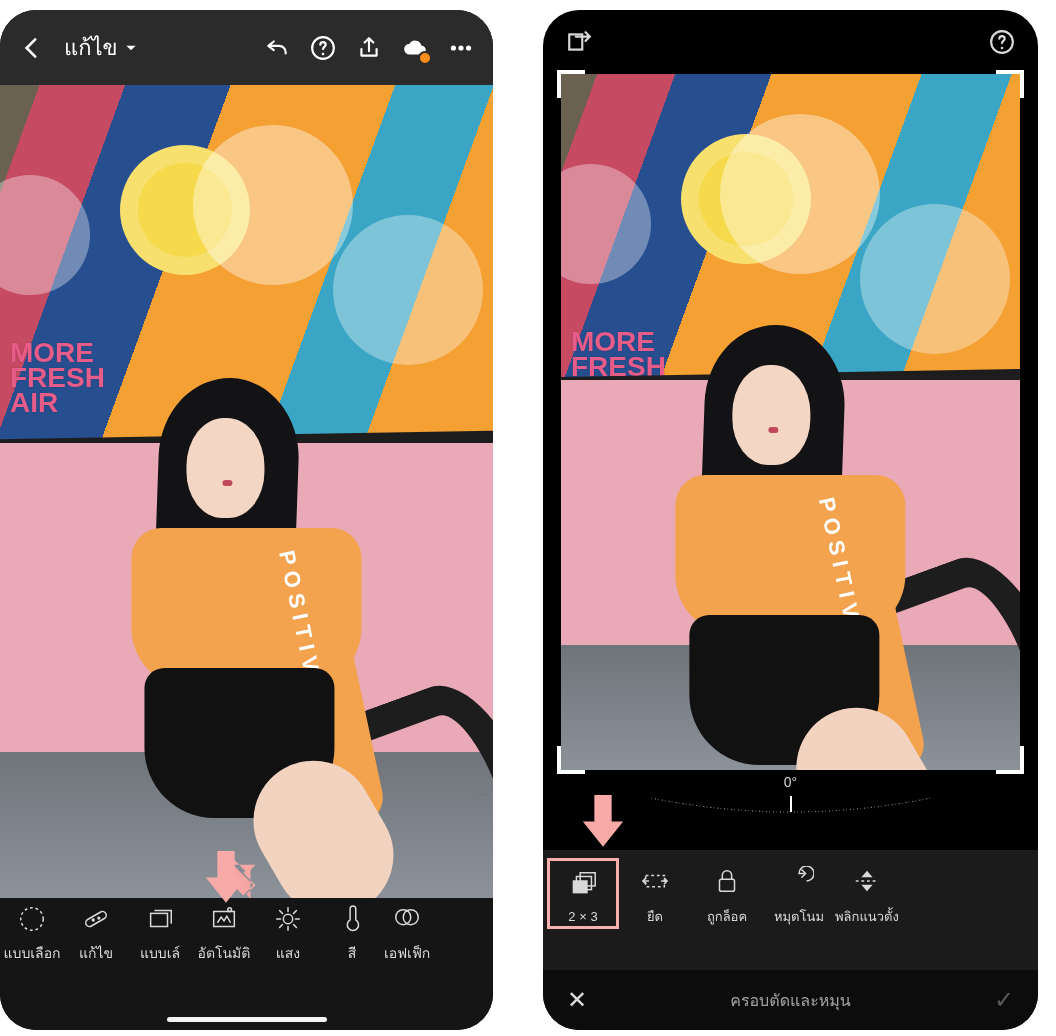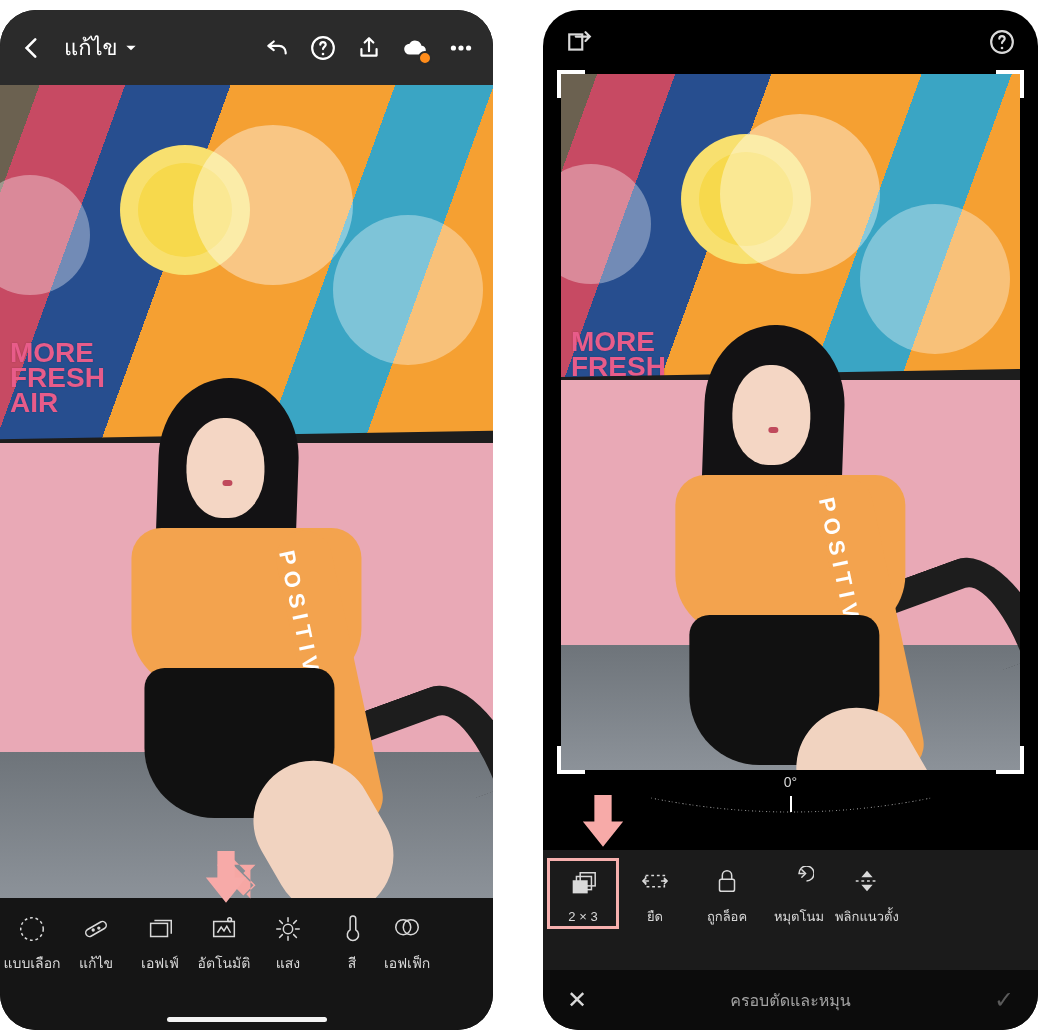--- a/index.html
+++ b/index.html
@@ -37,21 +37,21 @@
   
   .l-header{position:absolute;top:0;left:0;right:0;height:75px;background:#2b2b2b;display:flex;align-items:center;padding:0 18px;gap:18px;z-index:5}
   .l-header .title-wrap{display:flex;align-items:center;gap:6px;flex:1}
   .l-header .title{color:#fff;font-size:22px}
   .hicn{width:28px;height:28px;color:#fff;display:flex;align-items:center;justify-content:center;cursor:pointer}
   .hicn svg{width:26px;height:26px}
   .cloud-wrap{position:relative}
   .badge{position:absolute;right:-3px;bottom:-3px;width:14px;height:14px;background:#ff8c1a;border-radius:50%;border:2px solid #2b2b2b}
   .l-canvas{position:absolute;top:75px;left:0;right:0;bottom:132px}
 
-  .l-tools{position:absolute;left:0;right:0;bottom:0;height:132px;background:#151515;display:flex;align-items:flex-start;padding-top:14px;overflow:hidden;z-index:5}
+  .l-tools{position:absolute;left:0;right:0;bottom:0;height:132px;background:#151515;display:flex;align-items:flex-start;padding-top:4px;overflow:hidden;z-index:5}
   .tool{flex:0 0 70px;display:flex;flex-direction:column;align-items:center;gap:6px;color:#d9d9d9;font-size:14px;cursor:pointer}
   .tool.cut{flex:0 0 64px}
   .tool-ic{width:34px;height:34px;display:flex;align-items:center;justify-content:center}
   .tool-ic svg{width:30px;height:30px;stroke:#d9d9d9;fill:none;stroke-width:1.6}
   .tool.sel .tool-ic{border:3px solid #f6b0ae;border-radius:10px;padding:10px;width:56px;height:56px}
   .tool.cut:last-child{flex:0 0 50px}
   .home-ind{position:absolute;bottom:8px;left:50%;transform:translateX(-50%);width:160px;height:5px;background:#fff;border-radius:3px;opacity:.95}
 
   
   .callout{position:absolute;width:72px;height:72px;z-index:8}
@@ -191,21 +191,21 @@
         </div>
       <span>แก้ไข</span>
     </div>
     <div class="tool cut">
       <div class="tool-ic">
           <svg viewBox="0 0 32 32">
             <rect x="6" y="10" width="18" height="14"></rect>
             <path d="M10 7h18v14"></path>
           </svg>
         </div>
-      <span>เอฟเฟ์</span>
+      <span>แบบเล์</span>
     </div>
     <div class="tool cut">
       <div class="tool-ic">
           <svg viewBox="0 0 32 32">
             <rect x="5" y="8" width="22" height="16"></rect>
             <path d="M9 20l4-6 3 4 3-5 4 7"></path>
             <circle cx="22" cy="6" r="2"></circle>
           </svg>
         </div>
       <span>อัตโนมัติ</span>

